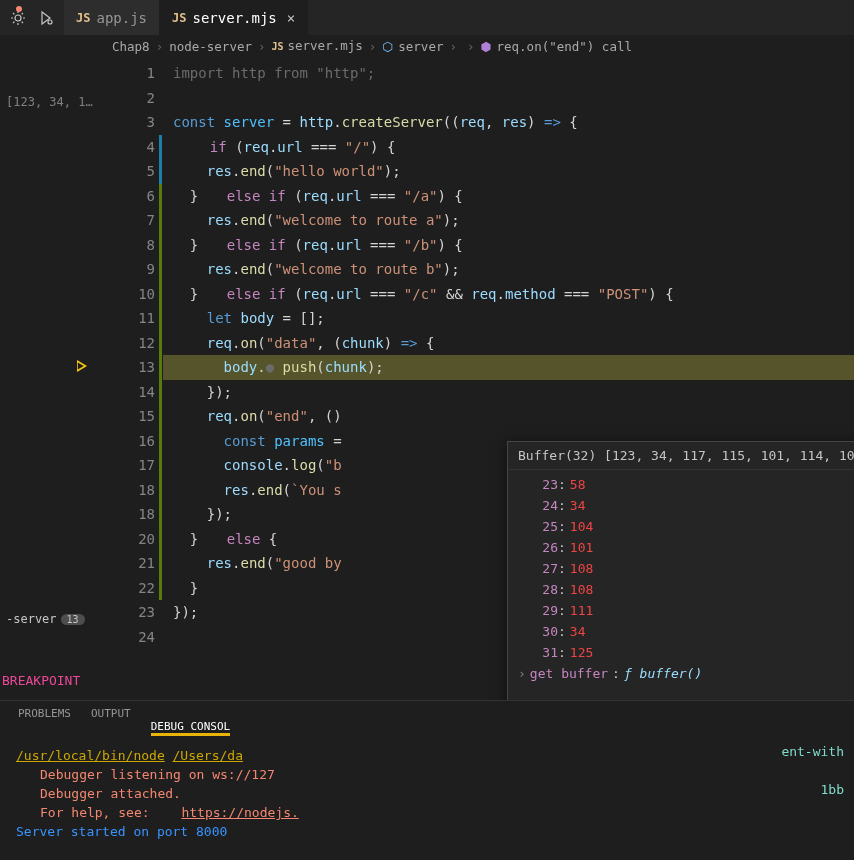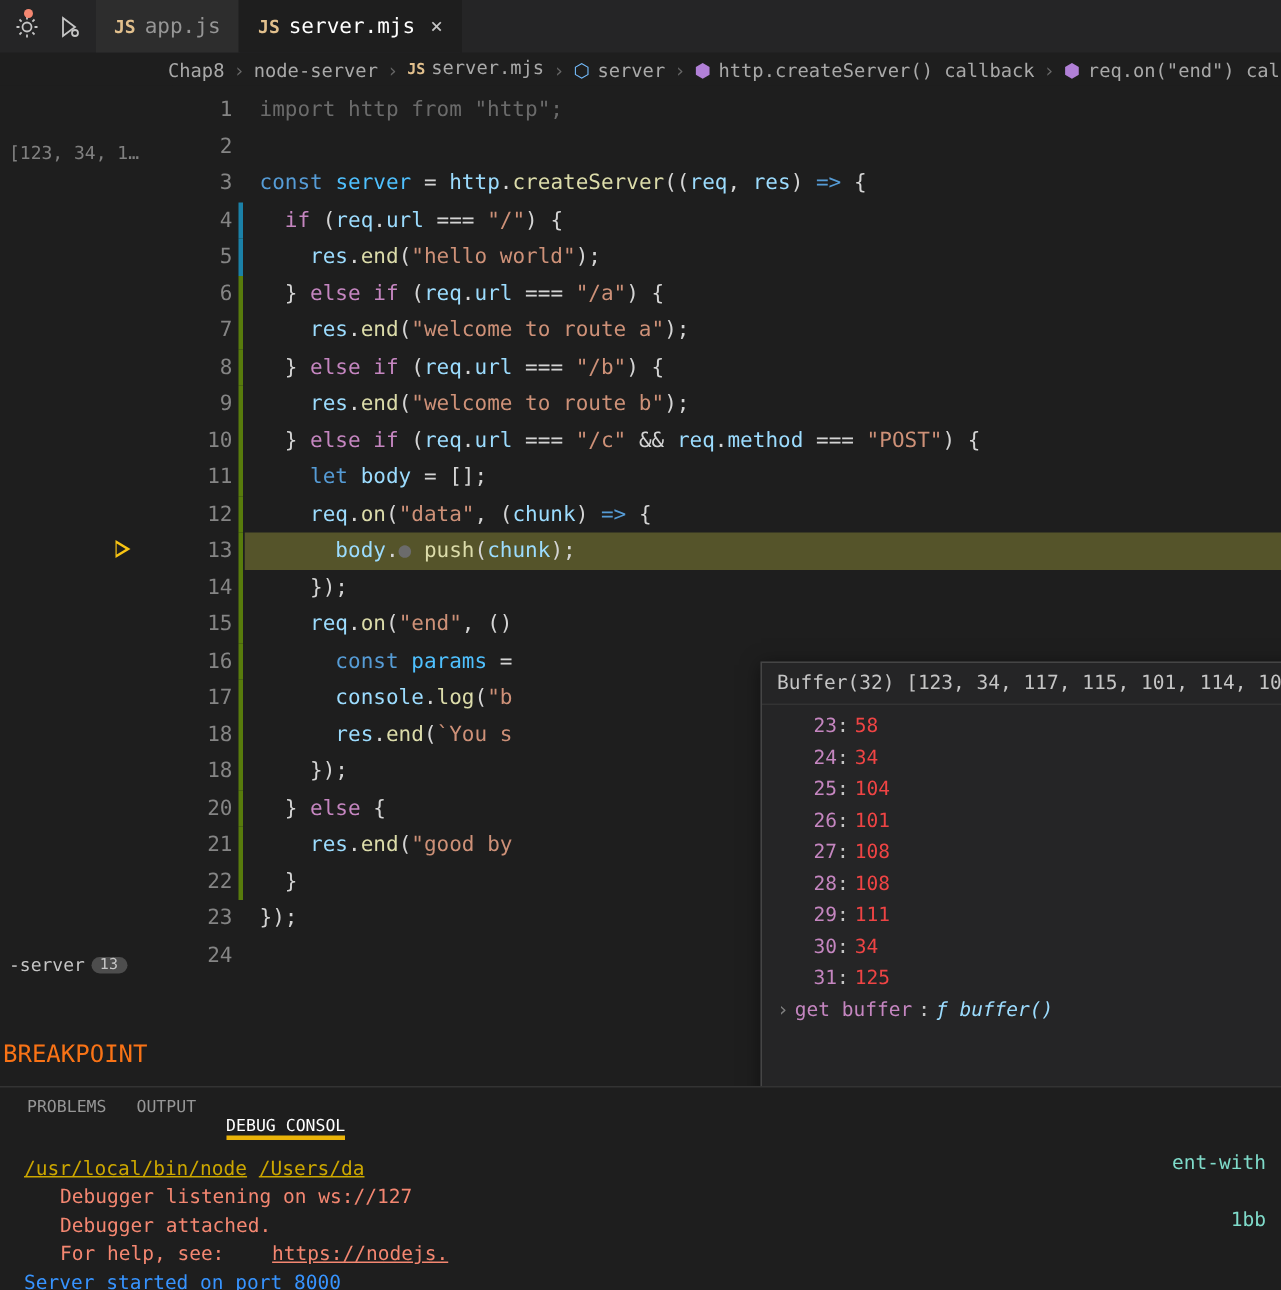--- a/index.html
+++ b/index.html
@@ -13,34 +13,34 @@
 .tab .js { color:#e2c08d; font-weight:bold; font-size:12px; }
 .tab .close { color:#c5c5c5; font-size:14px; margin-left:4px; }
 .breadcrumbs { display:flex; align-items:center; height:22px; padding-left:112px; font-size:12.5px; color:#a9a9a9; gap:2px; overflow:hidden; white-space:nowrap; }
 .breadcrumbs .sep { color:#666; padding:0 4px; }
 .bc-icon { display:inline-flex; width:14px; height:14px; margin-right:2px; }
 .main { flex:1; display:flex; overflow:hidden; position:relative; }
 .side { width:115px; background:#1e1e1e; color:#808080; padding:8px 4px; overflow:hidden; font-size:12px; }
 .side-entry { padding:2px 2px; white-space:nowrap; overflow:hidden; text-overflow:ellipsis; }
 .side-bottom { position:absolute; bottom:72px; left:0; display:flex; align-items:center; gap:4px; padding:2px 6px; color:#c5c5c5; font-size:12px; }
 .side-bottom .badge { background:#4d4d4d; border-radius:8px; padding:0 6px; font-size:10px; }
-.side-bp { position:absolute; bottom:0; left:0; padding:4px 8px 12px 2px; color:#f97316; font-size:16px; }
+.side-bp { position:absolute; bottom:0; left:0; padding:4px 8px 12px 2px; color:#ec4899; font-size:13px; }
 .editor { flex:1; display:flex; background:#1e1e1e; position:relative; }
 .gutter { width:48px; text-align:right; padding:4px 8px 0 0; color:#858585; user-select:none; line-height:24.5px; }
 .gutter .ln { height:24.5px; position:relative; }
 .gutter .bp::before { content:""; position:absolute; left:-38px; top:5px; width:0; height:0; border-left:10px solid #f9c513; border-top:6px solid transparent; border-bottom:6px solid transparent;  }
 .gutter .bp::after { content:""; position:absolute; left:-38px; top:5px; width:0; height:0; border-left:10px solid #1e1e1e; border-top:6px solid transparent; border-bottom:6px solid transparent; transform:scale(.6) translateX(-2px);}
 .decor { position:absolute; left:44px; top:4px; }
 .decor .strip { position:absolute; width:3px; height:24.5px; background:#587c0c; }
 .decor .strip.blue { background:#1b81a8; }
 .code { flex:1; padding:4px 0 0 0; line-height:24.5px; white-space:pre; overflow:hidden; }
 .code .line { height:24.5px; padding-left:10px; }
 .line.hl { background:#55542a; }
 .c-kw { color:#569cd6; }
-.c-kw2 { color:#c586c0; }
+.c-kw2 { color:#c586c0;margin-left:20px; }
 .c-var { color:#9cdcfe; }
 .c-const { color:#4fc1ff; }
 .c-fn { color:#dcdcaa; }
 .c-str { color:#ce9178; }
 .c-punc { color:#d4d4d4; }
 .c-dim { color:#6b6b6b; }
 .right-frag { position:absolute; right:0; top:490px; color:#dcdcaa; }
 
 .hover { position:absolute; left:392px; top:384px; width:388px; height:408px; background:#252526; border:1px solid #454545; box-shadow:0 2px 12px rgba(0,0,0,.5); font-size:13px; z-index:10; }
 .hover .hdr { padding:6px 10px; color:#c5c5c5; border-bottom:1px solid #333; }
@@ -48,21 +48,21 @@
 .hover .row { display:flex; }
 .hover .idx { color:#c586c0; width:40px; text-align:right; }
 .hover .colon { color:#c5c5c5; padding:0 4px 0 0;}
 .hover .val { color:#ef4444; }
 .hover .prop { display:flex; align-items:center; gap:4px; white-space:nowrap; overflow:hidden; }
 .hover .arrow { color:#808080; }
 .hover .pname { color:#c586c0; }
 .hover .pcol { color:#c5c5c5; }
 .hover .pfn { color:#9cdcfe; font-style:italic; }
 
-.panel { height:136px; border-top:1px solid #333; background:#1e1e1e; display:flex; flex-direction:column; }
+.panel { height:160px; border-top:1px solid #333; background:#1e1e1e; display:flex; flex-direction:column; }
 .panel-tabs { display:flex; gap:20px; padding:6px 18px; font-size:11px; color:#969696; }
 .panel-tabs .ptab.active { color:#ffffff; border-bottom:3px solid #eab308;margin-top:13px; }
 .panel-body { flex:1; padding:4px 16px; font-size:13px; line-height:19px; overflow:hidden; }
 .p-yellow { color:#cca700; text-decoration:underline;margin-top:24px; }
 .p-red { color:#f48771;margin-left:24px; }
 .p-blue { color:#3794ff; }
 .rt { color:#7fdbca; }
 .rt-right { position:absolute; right:10px; }
 </style>
 </head>
@@ -99,21 +99,20 @@
 
   <div class="breadcrumbs" id="breadcrumbs">
       <span>Chap8</span>
       <span class="sep">›</span>
       <span>node-server</span>
       <span class="sep">›</span>
       <span><span class="bc-icon" style="color:#e2c08d;font-weight:bold;font-size:10px">JS</span>server.mjs</span>
       <span class="sep">›</span>
       <span><span class="bc-icon" style="color:#75beff">⬡</span>server</span>
       <span class="sep">›</span>
-      <span><span class="bc-icon" style="color:#b180d7">⬢</span>http.createServer() callback</span>
       <span class="sep">›</span>
       <span><span class="bc-icon" style="color:#b180d7">⬢</span>req.on("end") call</span>
     </div>
 
   <div class="main">
     <div class="side">
       <div style="height:28px"></div>
       <div class="side-entry">[123, 34, 1…</div>
       <div class="side-bottom">
         <span>-server</span>

